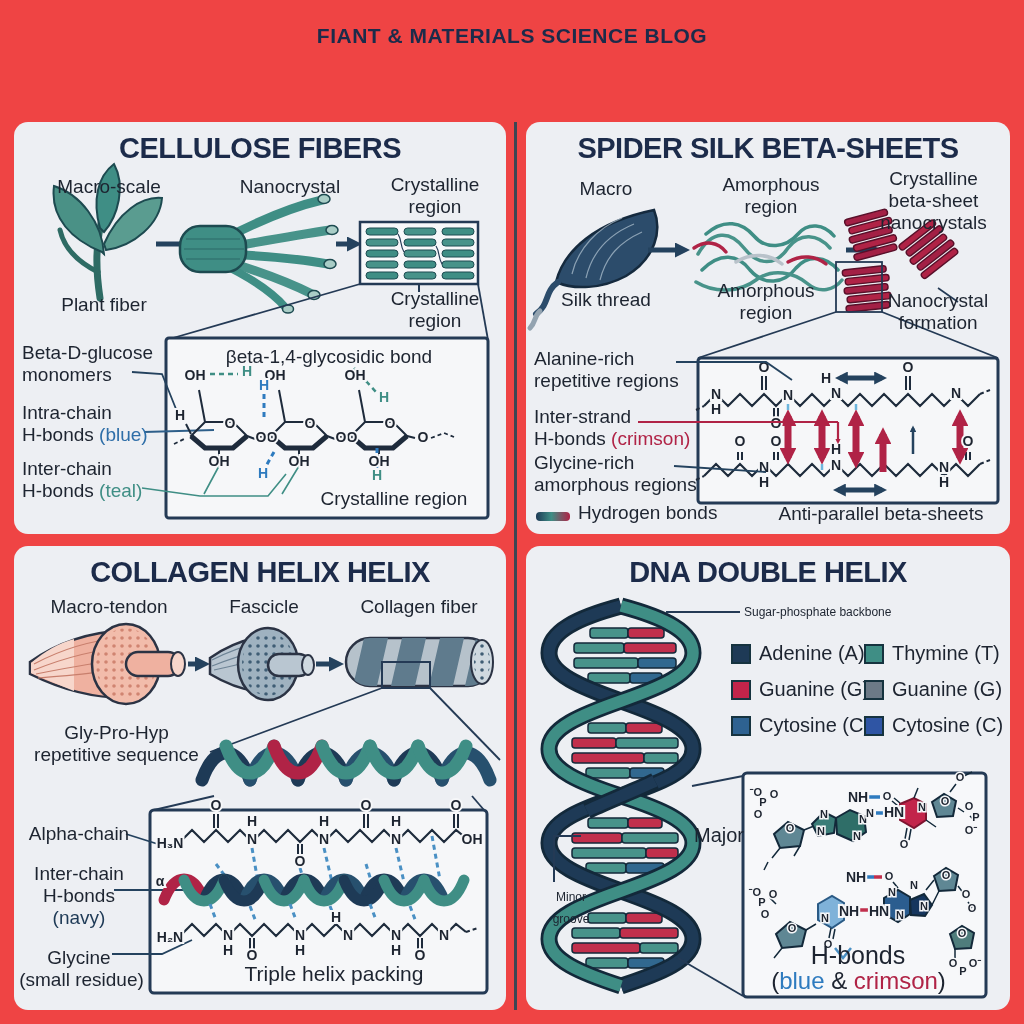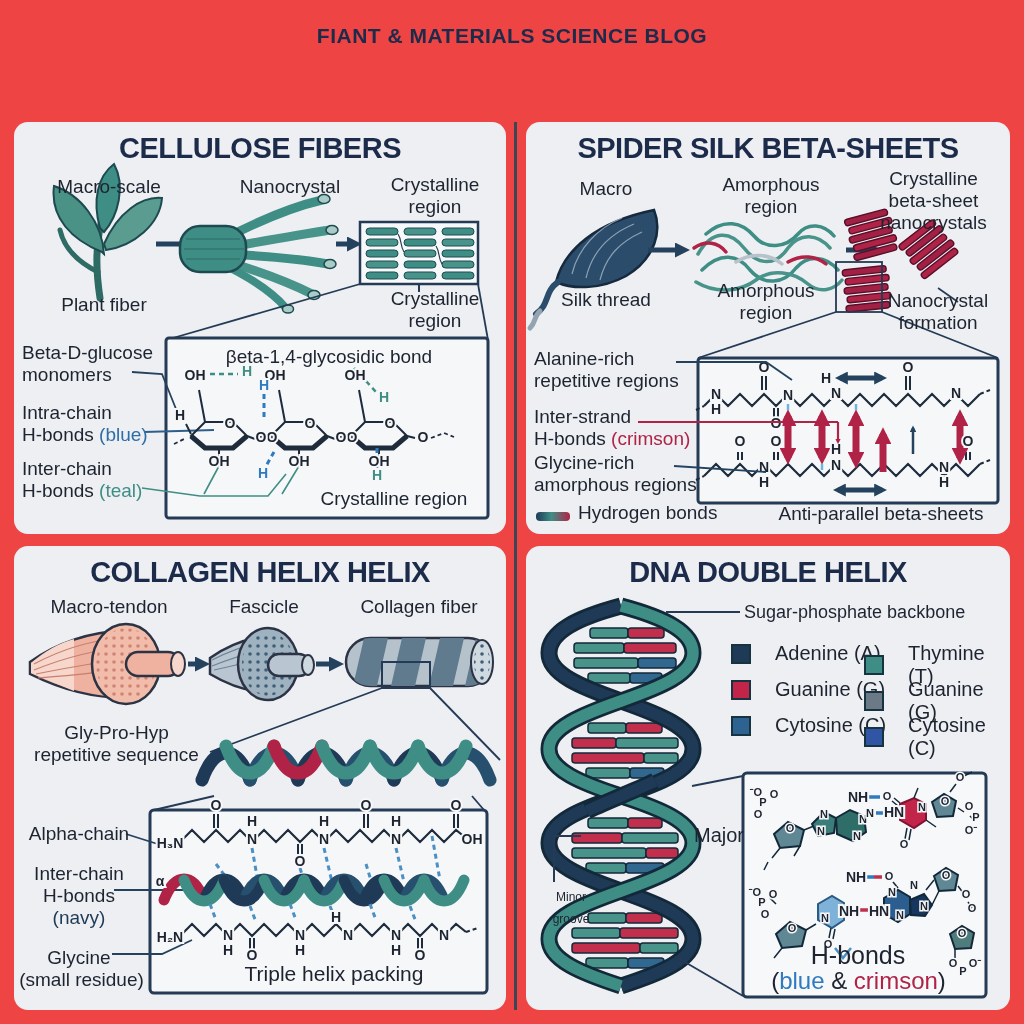--- a/index.html
+++ b/index.html
@@ -15,21 +15,21 @@
   #p-silk{left:526px;top:122px;width:484px;height:412px;}
   #p-coll{left:14px;top:546px;width:492px;height:464px;}
   #p-dna{left:526px;top:546px;width:484px;height:464px;}
   .panel-title{position:absolute;left:0;right:0;top:10px;text-align:center;
                font-weight:bold;font-size:29px;letter-spacing:-.5px;color:#1c2b4a;}
   svg.layer{position:absolute;left:0;top:0;}
   .lbl{position:absolute;font-size:19px;line-height:22px;white-space:nowrap;color:#1d2430;}
   .c{text-align:center;}
   .teal{color:#3f8e85;} .blue{color:#2e6ea8;} .crimson{color:#b02346;} .navy{color:#1e3a56;}
   .bluebright{color:#2e7bbf;}
-  .leg{position:absolute;display:flex;align-items:center;gap:24px;font-size:20px;}
+  .leg{position:absolute;display:flex;align-items:center;gap:8px;font-size:20px;}
   .sw{width:20px;height:20px;border:2px solid #16333f;box-sizing:border-box;flex:0 0 auto;}
   .hswatch{position:absolute;width:34px;height:9px;border-radius:4px;
            background:linear-gradient(90deg,#1e3a56,#3f8e85 45%,#b02346);}
   .at{font-family:"Liberation Sans",sans-serif;font-size:14px;font-weight:bold;fill:#1d2430;
       text-anchor:middle;paint-order:stroke;stroke:#f6f7f9;stroke-width:4px;}
   .at-teal{fill:#3f8e85;} .at-blue{fill:#2e7bbf;}
   .at-sm{font-size:11px;stroke-width:3px;}
   .big-cap{font-size:25px;}
 </style>
 </head>
@@ -584,21 +584,21 @@
           <text class="at at-sm" x="440" y="352">O</text>
           <text class="at at-sm" x="446" y="366">O</text>
           <text class="at at-sm" x="436" y="391">O</text>
           <text class="at at-sm" x="427" y="421">O</text>
           <text class="at at-sm" x="437" y="429">P</text>
           <text class="at at-sm" x="449" y="421">O⁻</text>
         </g>
       </g>
     </svg>
     <div class="panel-title">DNA DOUBLE HELIX</div>
-    <div class="lbl" style="left:218px;top:55px;font-size:18px">Sugar-phosphate backbone</div>
+    <div class="lbl" style="left:218px;top:55px;font-size:12px">Sugar-phosphate backbone</div>
     <div class="leg" style="left:205px;top:96px">
         <span class="sw" style="background: rgb(30, 58, 86);"></span>
         <span>Adenine (A)</span>
       </div>
     <div class="leg" style="left:338px;top:96px">
         <span class="sw" style="background: rgb(63, 142, 133);"></span>
         <span>Thymine (T)</span>
       </div>
     <div class="leg" style="left:205px;top:132px">
         <span class="sw" style="background: rgb(194, 36, 74);"></span>

